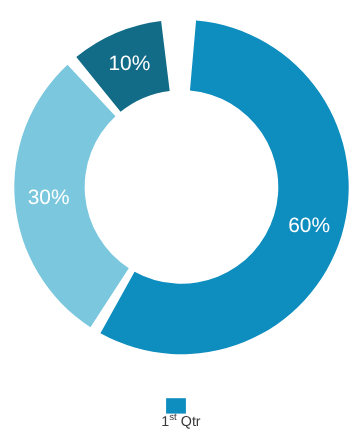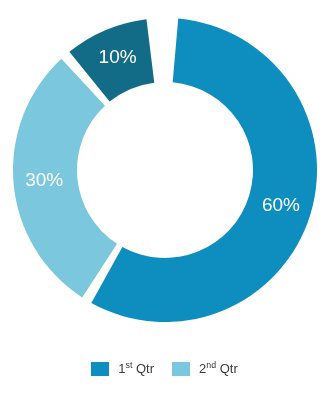--- a/index.html
+++ b/index.html
@@ -46,21 +46,22 @@
     width: 329px;
     height: 48px;
     display: flex;
     flex-direction: row;
     align-items: center;
     justify-content: center;
     gap: 0px;
   }
   .legend-entry {
     display: flex;
-    flex-direction: row;
+    flex-direction: column;
+    align-items: center;
     height: 28px;
     margin: 0 9px;
   }
   .legend-swatch {
     width: 18px;
     height: 14px;
     flex: 0 0 auto;
     margin-right: 9px;
   }
   .legend-text {
@@ -96,21 +97,17 @@
     </svg>
   </div>
 
   <div id="legend">
 
     <div class="legend-entry">
       <span class="legend-swatch" id="swatch-0" style="background: rgb(14, 141, 191);"></span>
       <span class="legend-text"><span>1</span><sup>st</sup><span> Qtr</span></span>
     </div>
 
-    <div class="legend-entry">
-      <span class="legend-swatch" id="swatch-1" style="background: rgb(123, 200, 222);"></span>
-      <span class="legend-text"><span>2</span><sup>nd</sup><span> Qtr</span></span>
-    </div>
 
 
   </div>
 
 </div>
 
 </body></html>

